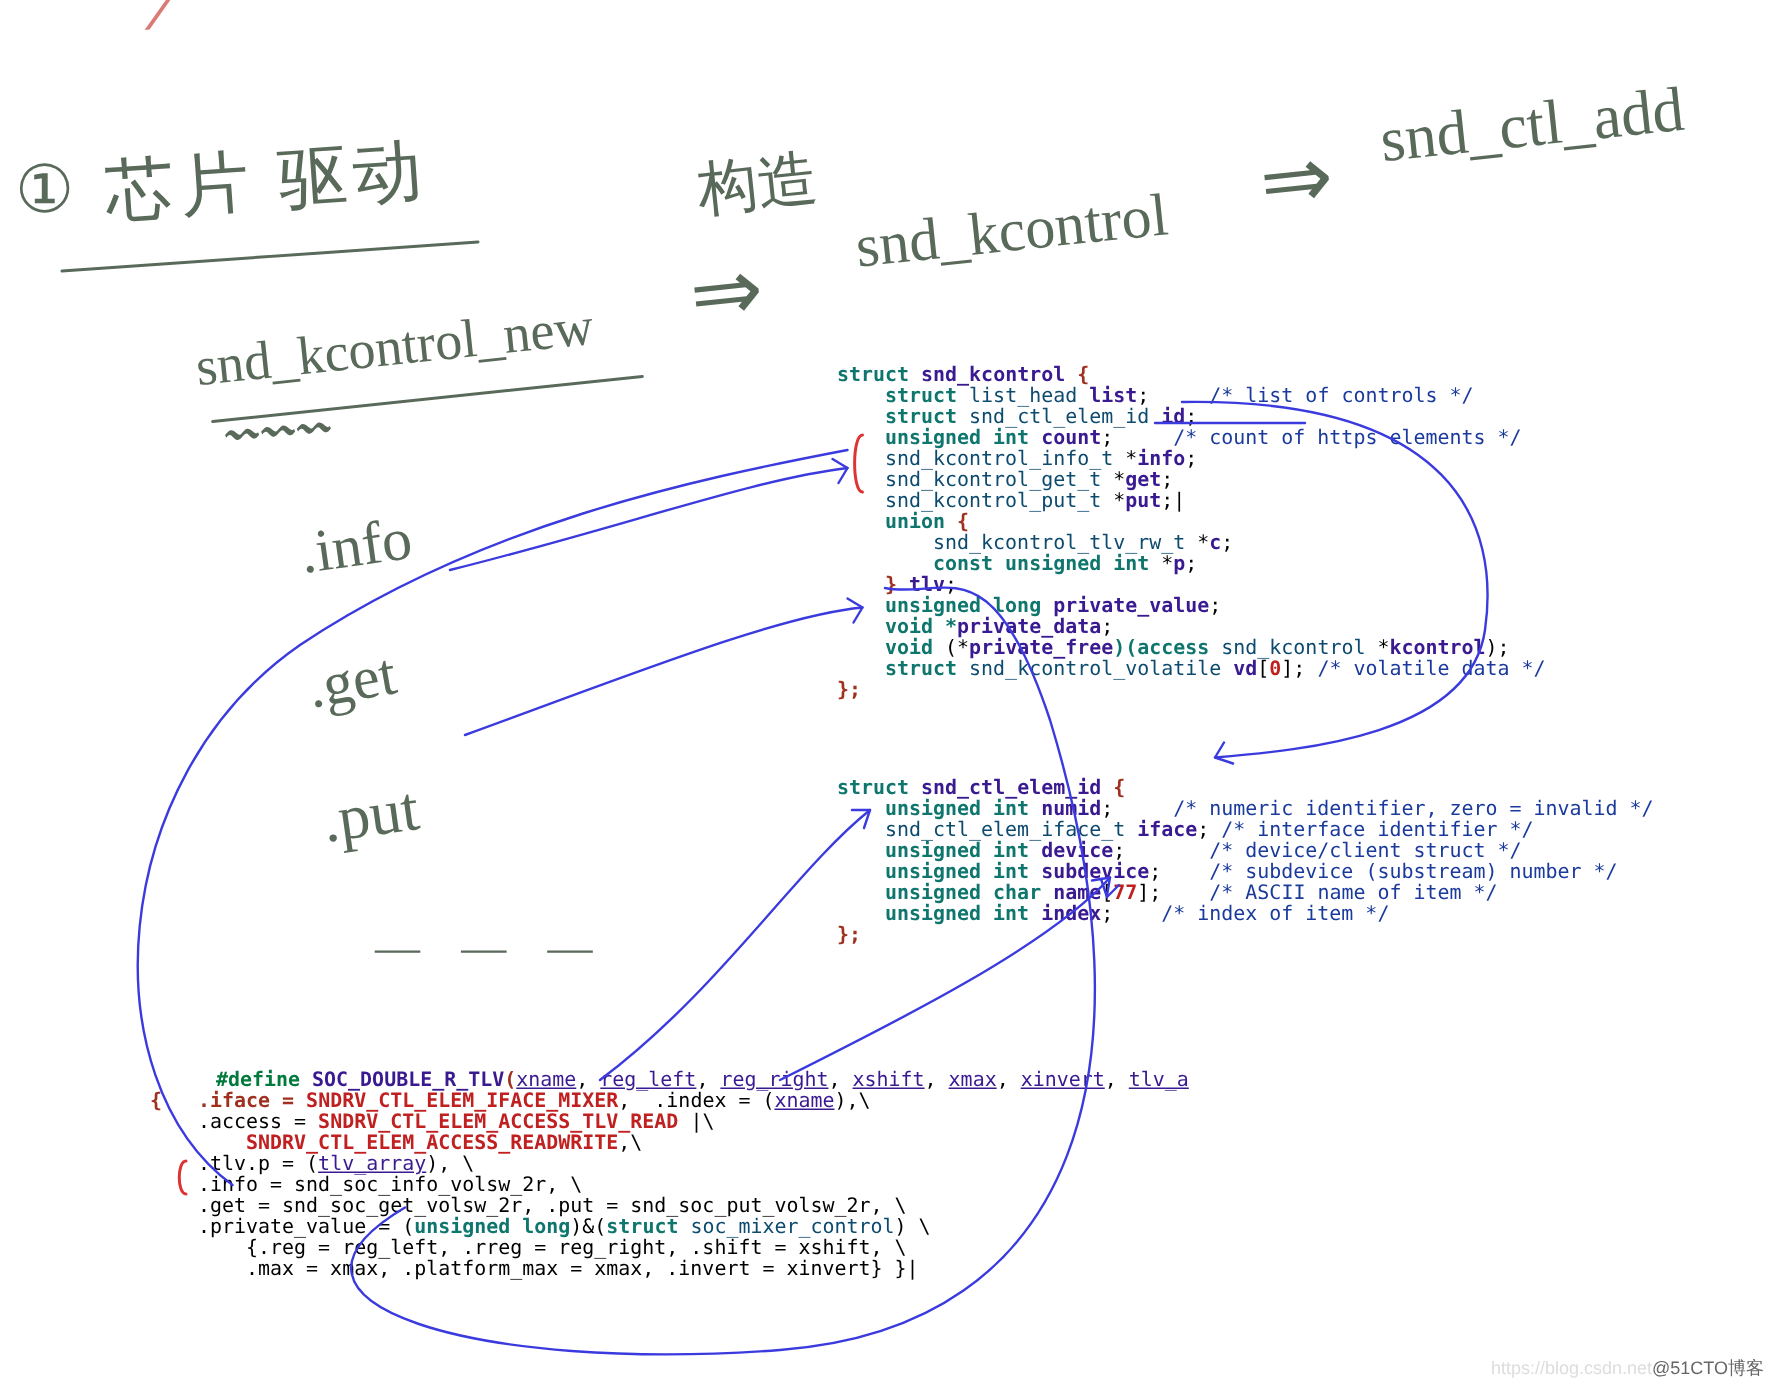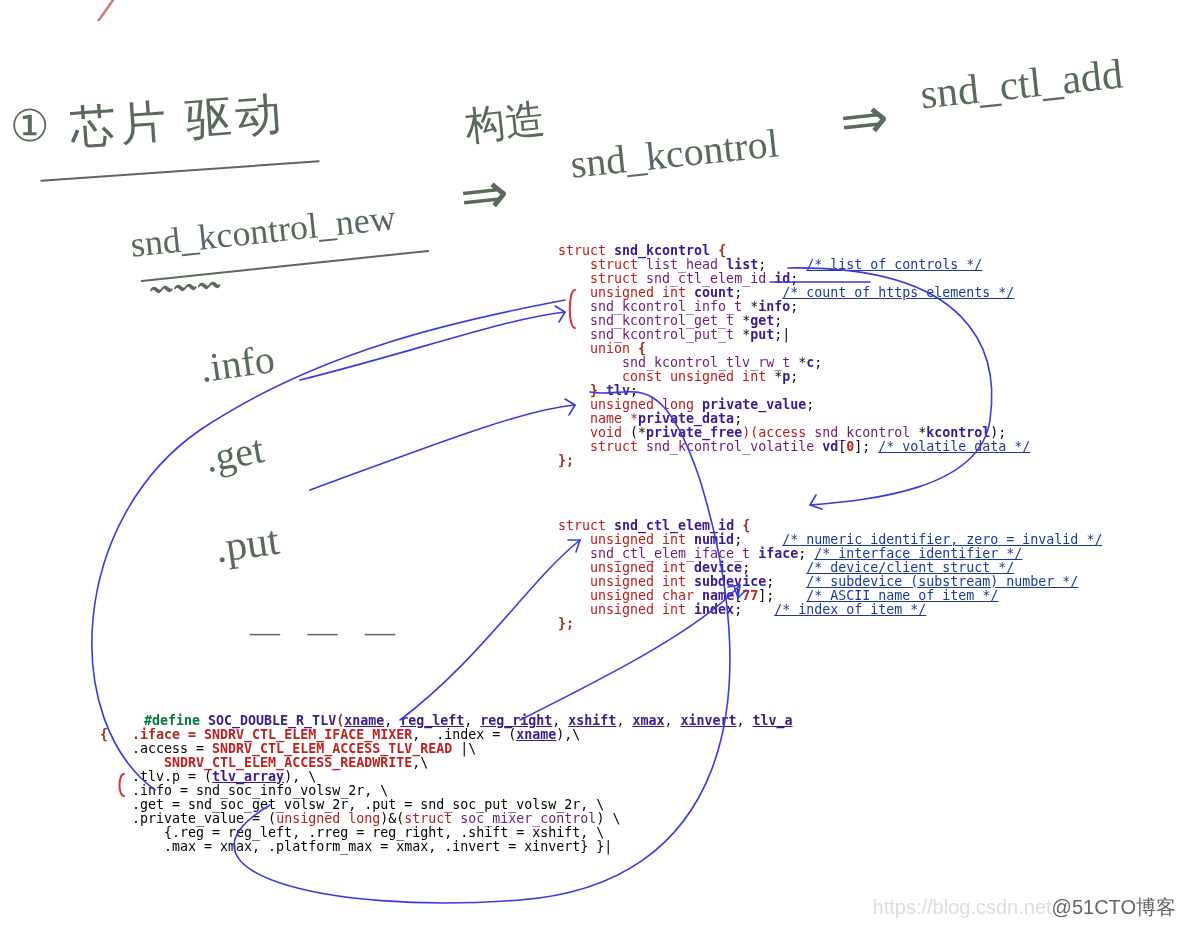--- a/index.html
+++ b/index.html
@@ -28,35 +28,35 @@
     background: #5a6a5a;
     height: 2px;
     border-radius: 2px;
   }
   .code-block {
     position: absolute;
     font-size: 13.3px;
     line-height: 14px;
     white-space: pre;
   }
-  .kw { color: #b91c1c; font-weight: normal; }
+  .kw { color: #0f766e; font-weight: bold; }
   .fn { color: #3a1a90; font-weight: bold; }
-  .type1 { color: #701a75; }
+  .type1 { color: #0c4a6e; }
   .br { color: #a03020; font-weight: bold; }
-  .cm { color: #1a3a9c; text-decoration: underline; }
+  .cm { color: #1a3a9c; }
   .num { color: #c02020; font-weight: bold; }
   .mac { color: #c02020; font-weight: bold; margin-top: 24px; }
-  .arg { color: #3a1a90; font-weight: bold; text-decoration: underline; }
+  .arg { color: #3a1a90; font-weight: normal; text-decoration: underline; }
   .kw2 { color: #007a3d; font-weight: bold; margin-left: 44px; }
   .watermark {
     position: absolute;
     right: 8px;
     bottom: 8px;
     font-family: sans-serif;
-    font-size: 20px;
+    font-size: 12px;
     color: #bbb;
     white-space: nowrap;
   }
   svg.overlay { position: absolute; left:0; top:0; pointer-events:none; }
 </style>
 </head>
 <body>
 
 <div class="canvas">
 
@@ -87,21 +87,21 @@
 <span class="kw">    struct</span><span class="type1"> snd_ctl_elem_id </span><span class="fn">id</span><span>;</span>
 <span class="kw">    unsigned int </span><span class="fn">count</span><span>;     </span><span class="cm">/* count of https elements */</span>
 <span class="type1">    snd_kcontrol_info_t </span><span>*</span><span class="fn">info</span><span>;</span>
 <span class="type1">    snd_kcontrol_get_t </span><span>*</span><span class="fn">get</span><span>;</span>
 <span class="type1">    snd_kcontrol_put_t </span><span>*</span><span class="fn">put</span><span>;|</span>
 <span class="kw">    union </span><span class="br">{</span>
 <span class="type1">        snd_kcontrol_tlv_rw_t </span><span>*</span><span class="fn">c</span><span>;</span>
 <span class="kw">        const unsigned int </span><span>*</span><span class="fn">p</span><span>;</span>
 <span class="br">    } </span><span class="fn">tlv</span><span>;</span>
 <span class="kw">    unsigned long </span><span class="fn">private_value</span><span>;</span>
-<span class="kw">    name *</span><span class="fn">private_data</span><span>;</span>
+<span class="kw">    void *</span><span class="fn">private_data</span><span>;</span>
 <span class="kw">    void </span><span>(*</span><span class="fn">private_free</span><span class="kw">)(access</span><span class="type1"> snd_kcontrol </span><span>*</span><span class="fn">kcontrol</span><span>);</span>
 <span class="kw">    struct </span><span class="type1">snd_kcontrol_volatile </span><span class="fn">vd</span><span>[</span><span class="num">0</span><span>]; </span><span class="cm">/* volatile data */</span>
 <span class="br">};</span>
   </div>
 
   <div class="code-block" style="left:558px; top:505px;">
 <span class="kw">struct</span><span class="fn"> snd_ctl_elem_id </span><span class="br">{</span>
 <span class="kw">    unsigned int </span><span class="fn">numid</span><span>;     </span><span class="cm">/* numeric identifier, zero = invalid */</span>
 <span class="type1">    snd_ctl_elem_iface_t </span><span class="fn">iface</span><span>; </span><span class="cm">/* interface identifier */</span>
 <span class="kw">    unsigned int </span><span class="fn">device</span><span>;       </span><span class="cm">/* device/client struct */</span>

